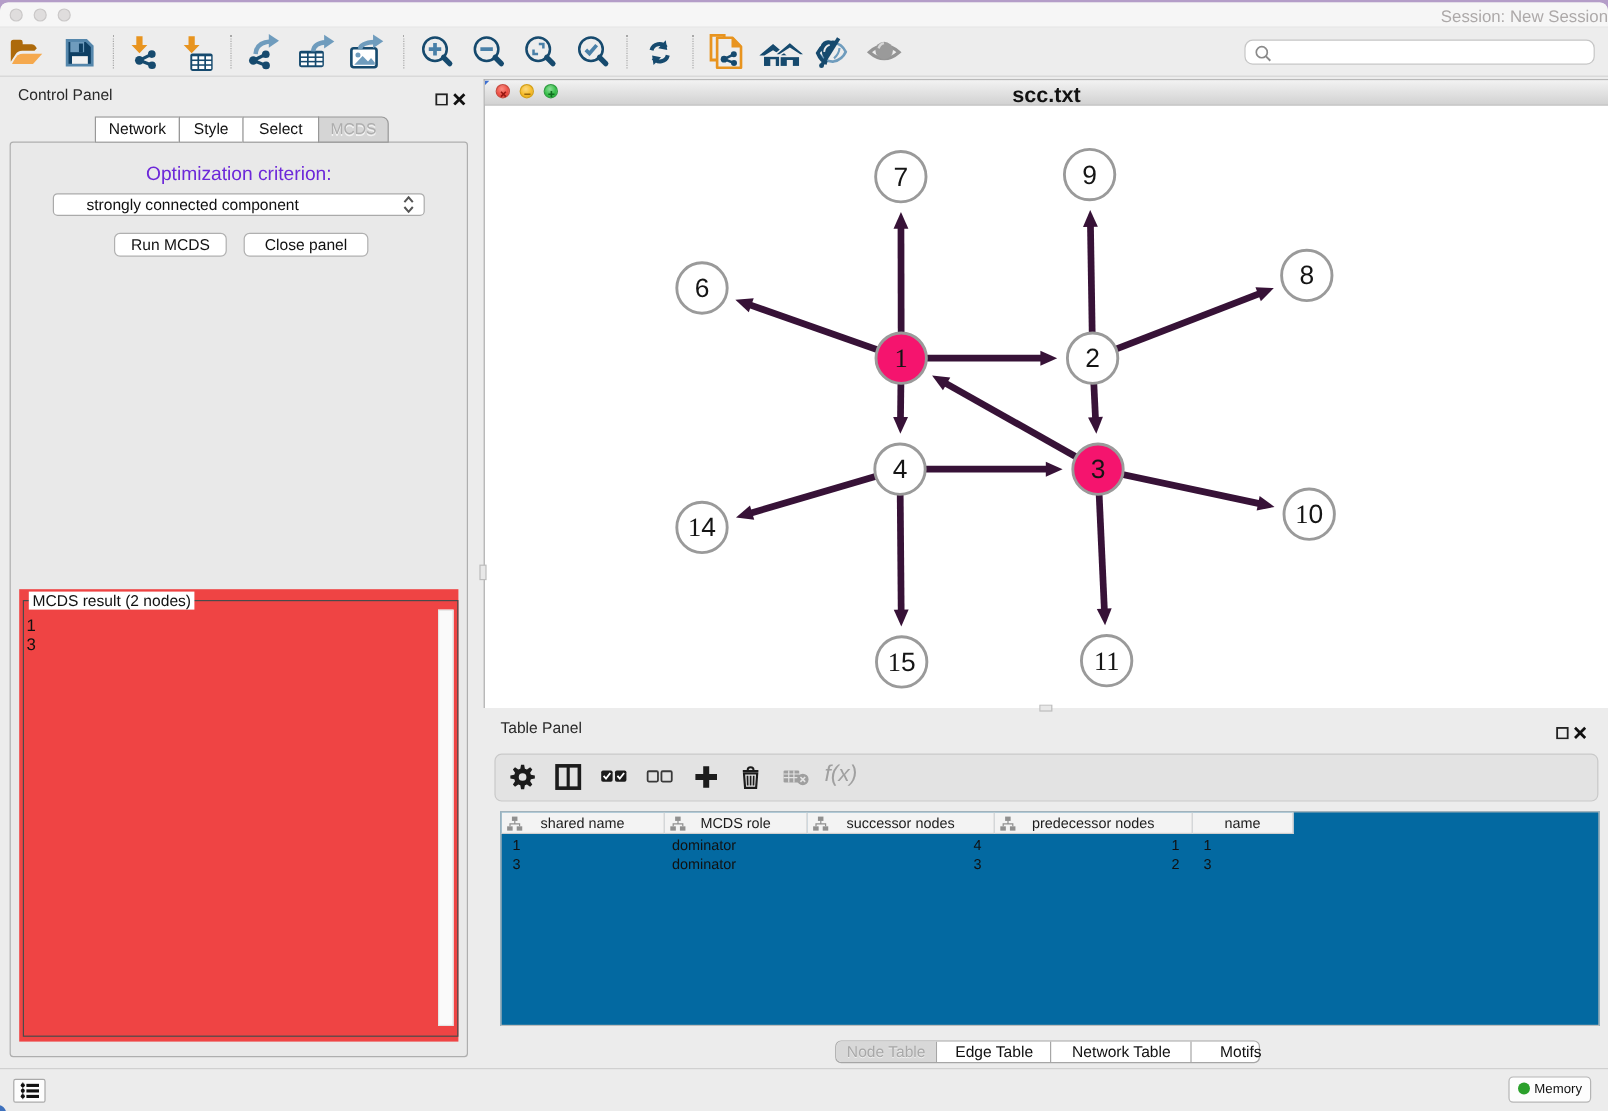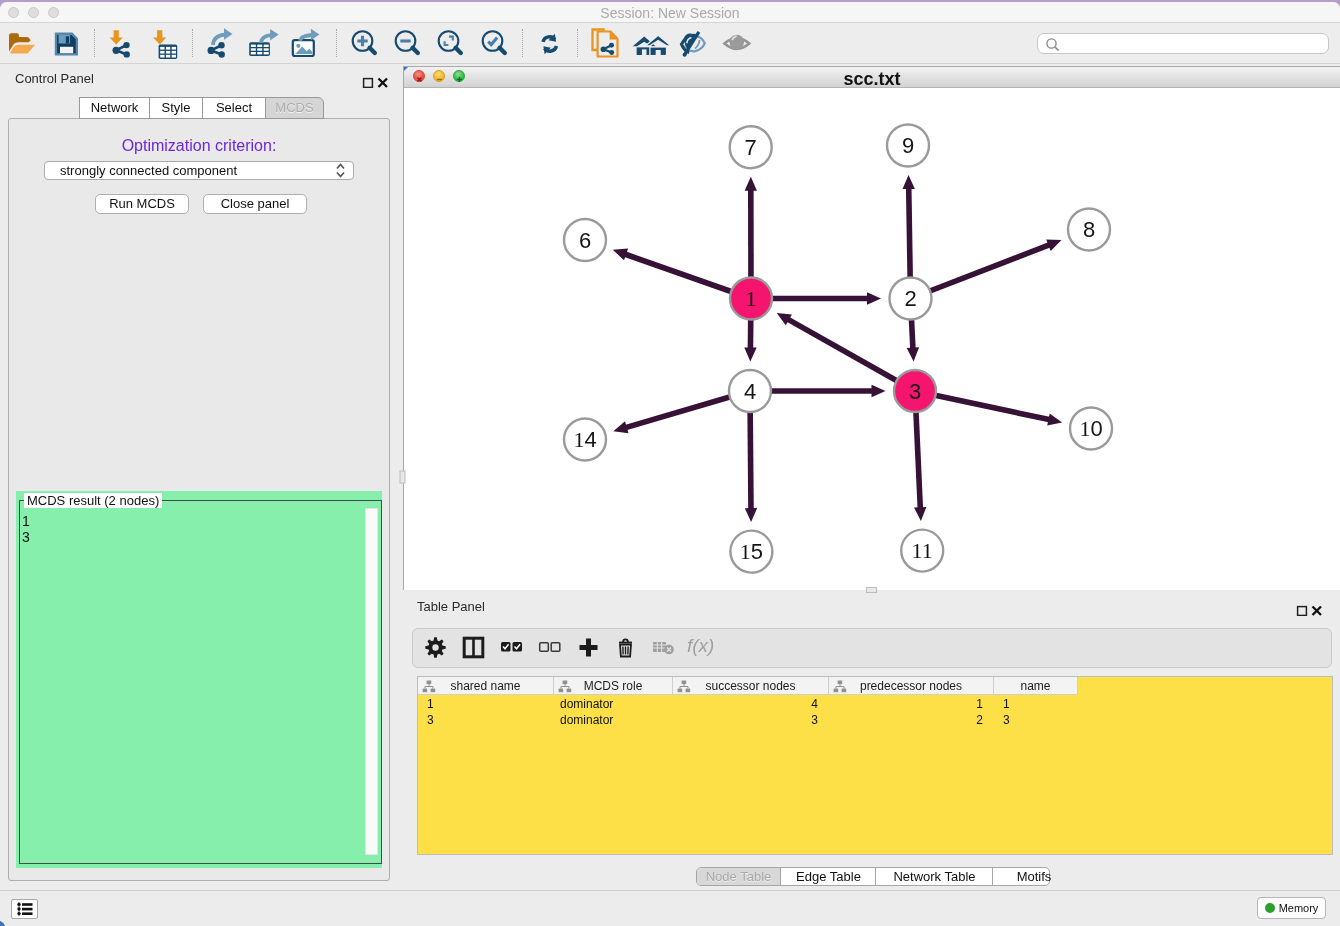--- a/index.html
+++ b/index.html
@@ -1,44 +1,44 @@
 <!DOCTYPE html>
 <html><head><meta charset="utf-8"><style>
 *{margin:0;padding:0;box-sizing:border-box}
 html,body{width:1340px;height:926px;overflow:hidden;background:#b49dc8;font-family:"Liberation Sans",sans-serif}
 #win{position:absolute;left:0;top:2px;width:1340px;height:924px;background:#ececec;border-radius:7px 7px 0 0}
 .abs{position:absolute}
 #titlebar{left:0;top:0;width:1340px;height:21px;background:#f6f6f6;border-radius:7px 7px 0 0;border-bottom:1px solid #d6d6d6}
 .tl{top:5px;width:11px;height:11px;border-radius:50%;background:#dfdddd;border:1px solid #cac8c8}
-#ttext{left:0;top:3px;width:1340px;text-align:center;font-size:14px;color:#ada9a9}
+#ttext{left:0;top:3px;width:1340px;text-align:right;font-size:14px;color:#ada9a9}
 #toolbar{left:0;top:21px;width:1340px;height:41px;background:#ededed;border-bottom:1px solid #d4d4d4}
 .sep{top:6px;width:0;height:28px;border-left:1px dotted #a8a8a8}
 #search{left:1037px;top:31px;width:292px;height:21px;background:#fff;border:1px solid #c6c6c6;border-radius:7px}
 
 #cptitle{left:15px;top:69px;font-size:13px;color:#2a2a2a}
 #cpbox{left:8px;top:116px;width:382px;height:763px;border:1px solid #aeaeae;border-radius:3px;background:#e9e9e9}
 .tab{top:95px;height:22px;border:1px solid #989898;background:#fff;font-size:13px;color:#111;text-align:center;line-height:20px}
 #tabmcds{background:#d5d5d5;color:#adadad;text-shadow:0 1px 0 #f2f2f2;border-radius:0 6px 0 0}
 #optlab{left:8px;top:135px;width:382px;text-align:center;font-size:16px;color:#6d28d9}
-#combo{left:44px;top:159px;width:310px;height:19px;background:#fff;border:1px solid #aaa;border-radius:4px;font-size:13px;line-height:17px;color:#111;padding-left:15px}
+#combo{left:44px;top:159px;width:310px;height:19px;background:#fff;border:1px solid #aaa;border-radius:4px;font-size:13px;line-height:17px;color:#111;padding-left:27px}
 .btn{top:192px;height:20px;background:#fff;border:1px solid #b0b0b0;border-radius:5px;font-size:13px;color:#111;text-align:center;line-height:18px}
-#mcdswhite{left:16px;top:489px;width:366px;height:377px;background:#86efac}
+#mcdswhite{left:16px;top:489px;width:366px;height:377px;background:#ef4444}
 #fieldset{position:absolute;left:3px;top:9px;width:363px;height:364px;border:1px solid #4a4a4a}
 #fslegend{position:absolute;left:4px;top:-8px;background:#fff;padding:0 3px;font-size:13px;color:#111}
 #mcdstext{position:absolute;left:6px;top:22px;font-size:14px;color:#111;line-height:16.2px}
 #mcdssb{position:absolute;right:4px;top:17px;width:13px;height:347px;background:#fafafa;border:1px solid #e4e4e4}
 
 #sccwin{left:403px;top:64px;width:937px;height:524px;background:#fff;border-left:1px solid #a9a9a9;border-top:1px solid #a9a9a9}
 #scctb{left:0;top:0;width:936px;height:21px;background:linear-gradient(#f2f2f2,#d2d2d2);border-bottom:1px solid #b4b4b4}
 #scctitle{left:0;top:2px;width:936px;text-align:center;font-size:18px;color:#111;font-weight:bold}
 .mc{top:3px;width:12px;height:12px;border-radius:50%}
 
 #tptitle{left:417px;top:597px;font-size:13px;color:#2a2a2a}
 #tptools{left:412px;top:626px;width:920px;height:40px;background:#e3e3e3;border:1px solid #c9c9c9;border-radius:6px}
-#thead{left:417px;top:674px;width:916px;height:179px;background:#fde047;border:1px solid #bdbdbd}
+#thead{left:417px;top:674px;width:916px;height:179px;background:#0369a1;border:1px solid #bdbdbd}
 .hcell{top:0;height:18px;background:#f3f3f3;border-right:1px solid #cfcfcf;border-bottom:1px solid #cfcfcf;font-size:12px;color:#1c1c1c;text-align:center;line-height:18px}
 .tcell{font-size:12px;color:#111}
 #btabs{left:696px;top:865px;width:354px;height:19px;background:#fff;border:1px solid #a6a6a6;border-radius:5px}
 .seg{position:absolute;top:0;height:17px;font-size:13px;color:#111;text-align:center;line-height:17px;border-right:1px solid #a6a6a6}
 
 #statusbar{left:0;top:888px;width:1340px;height:36px;border-top:1px solid #d0d0d0;background:#ececec}
 #membtn{left:1257px;top:895px;width:69px;height:22px;background:#fdfdfd;border:1px solid #b5b5b5;border-radius:4px;font-size:11px;color:#111;text-align:center;line-height:20px}
 #listbtn{left:11px;top:897px;width:27px;height:20px;background:#fdfdfd;border:1px solid #a9a9a9;border-radius:2px}
 </style></head>
 <body>

